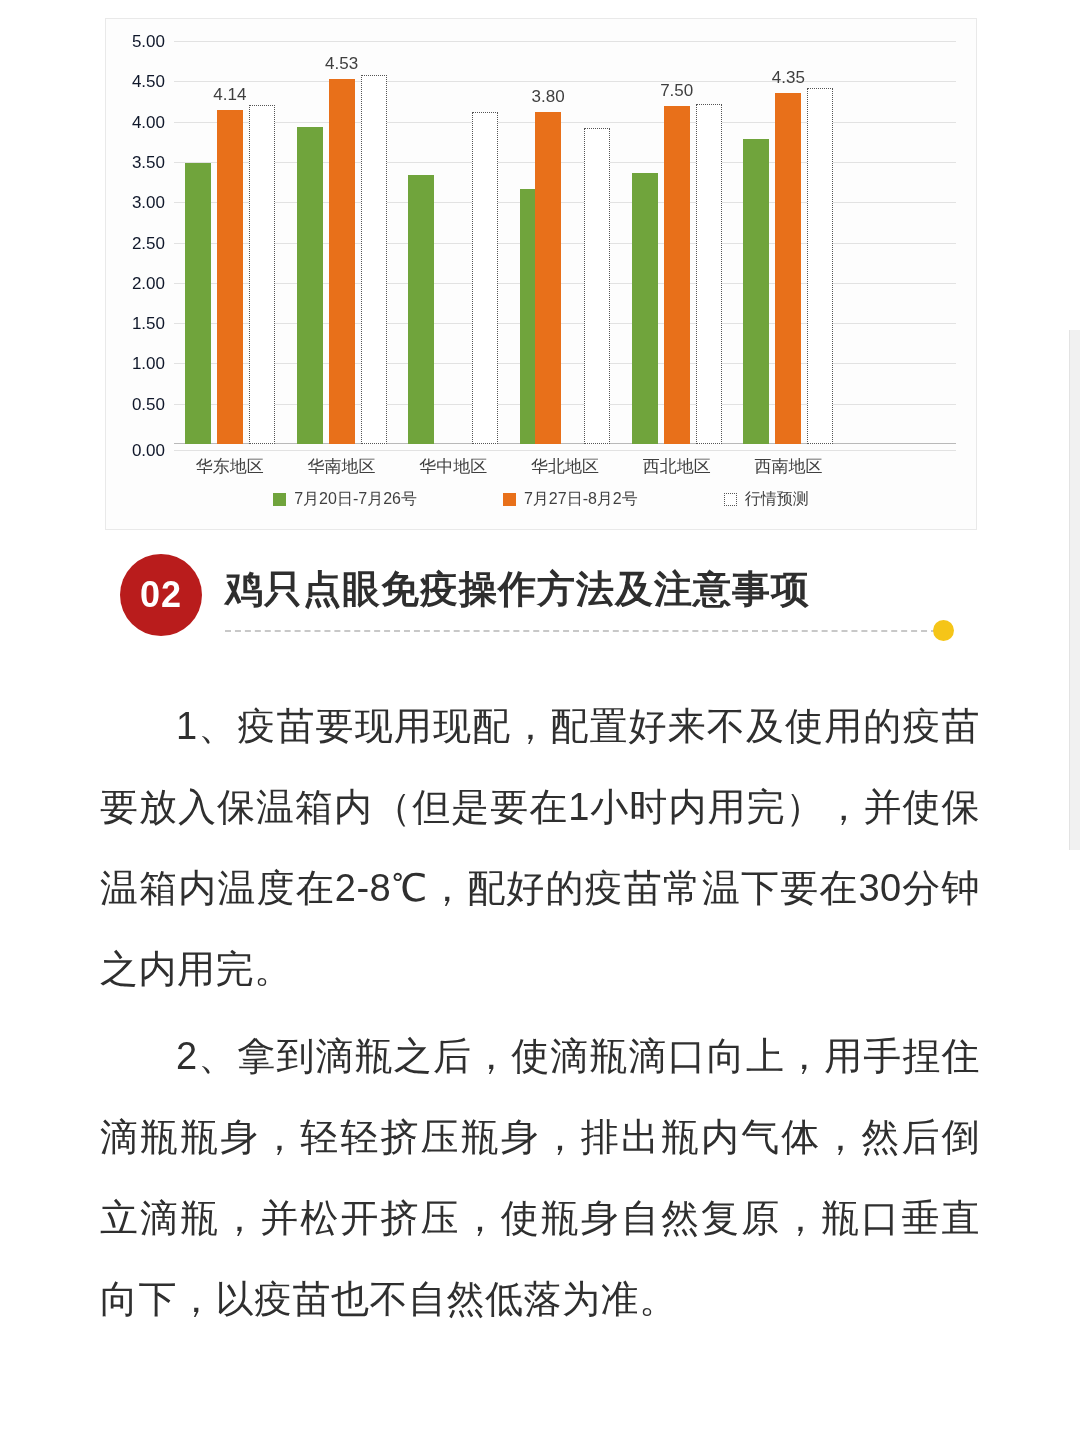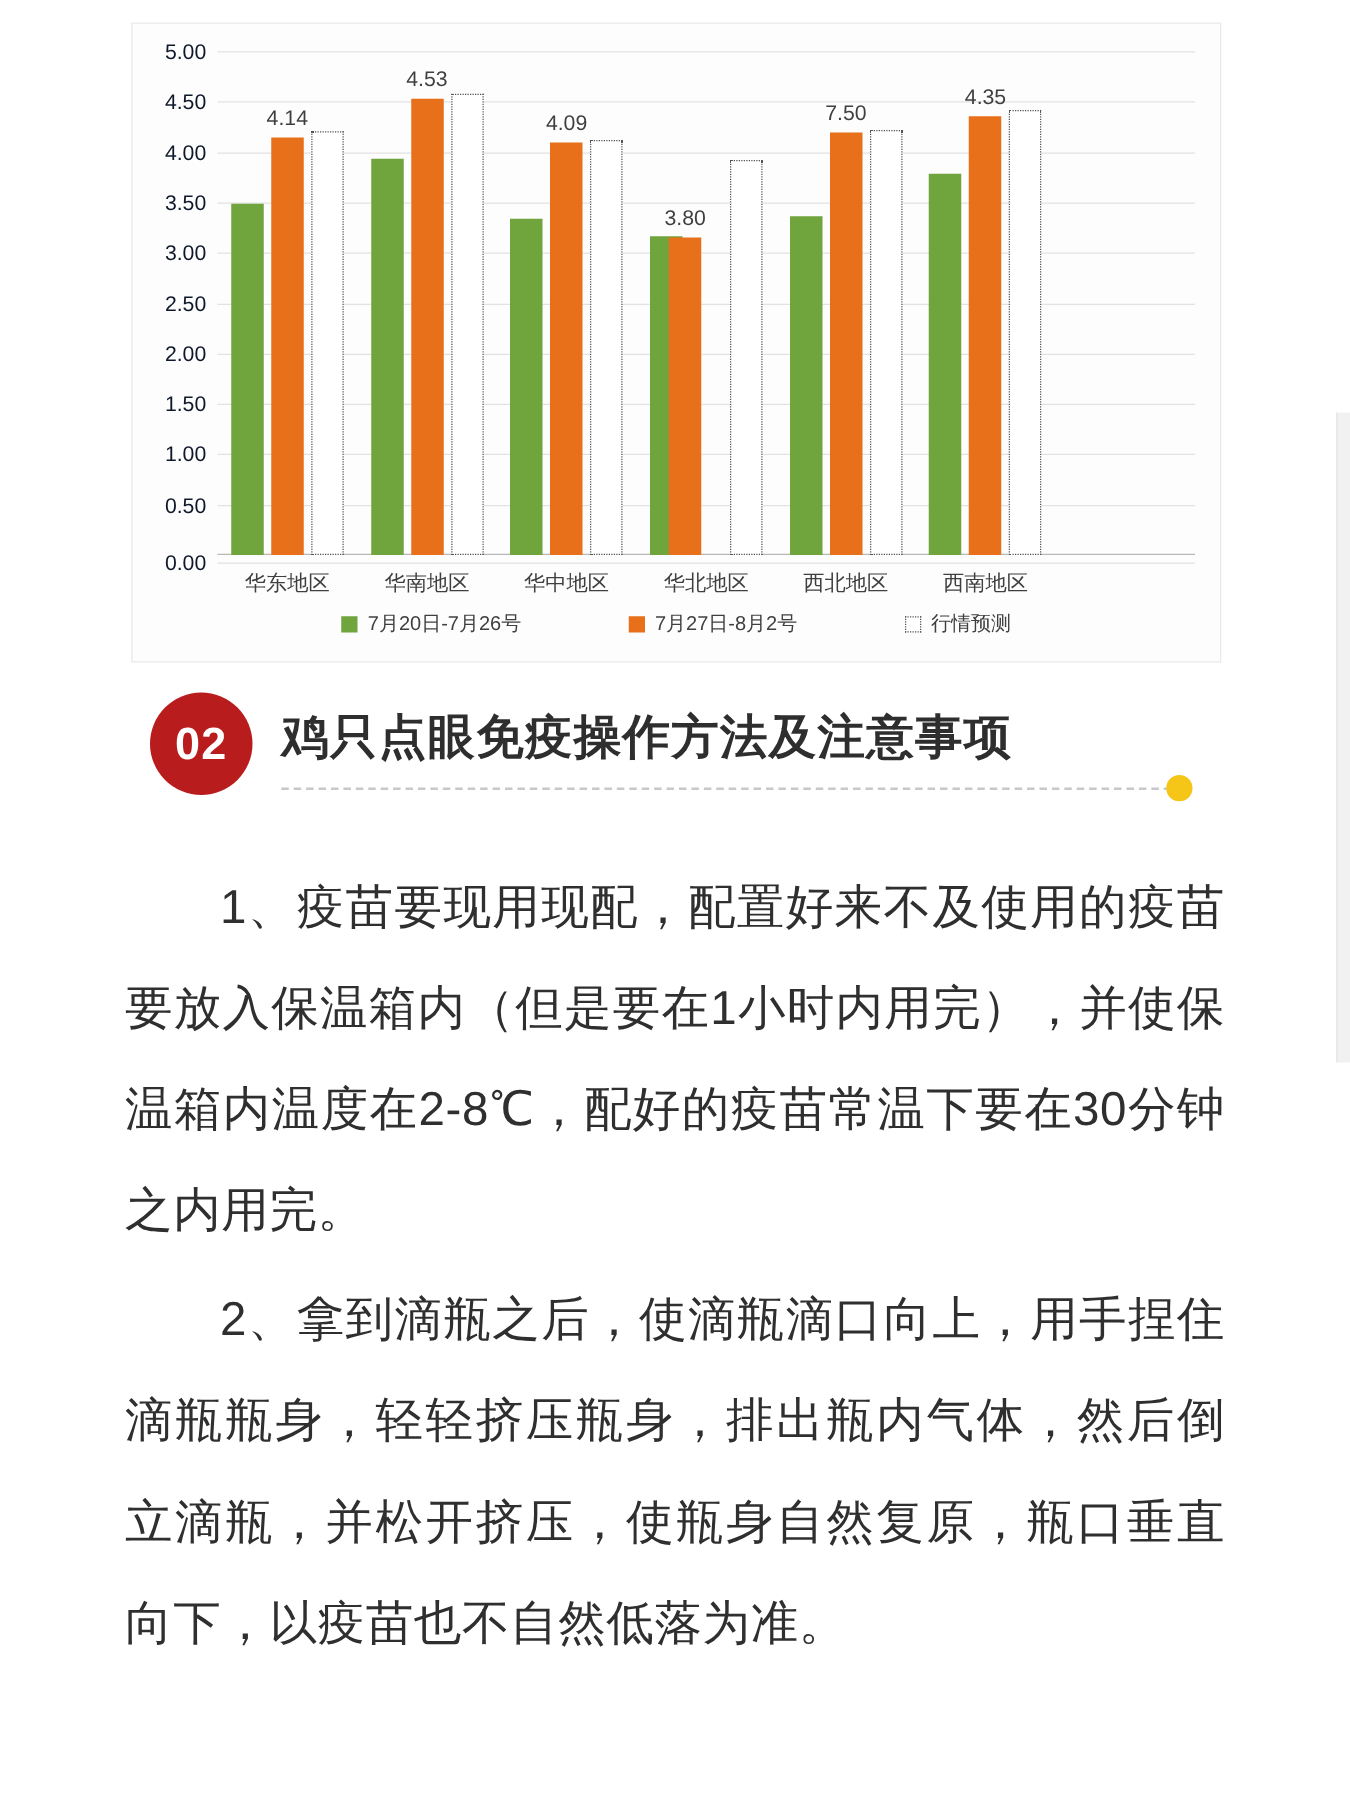--- a/index.html
+++ b/index.html
@@ -260,29 +260,26 @@
         <div class="group" style="left: 111.714px; width: 111.714px;">
           <div class="bar green" style="left: 10.8571px; width: 26px; height: 316.758px;"></div>
           <div class="bar orange" style="left: 42.8571px; width: 26px; height: 365.118px; margin-top: 46px;">
             <span class="bar-value">4.53</span>
           </div>
           <div class="bar dotted" style="left: 74.8571px; width: 26px; height: 369.148px;"></div>
           <div class="x-label">华南地区</div>
         </div>
         <div class="group" style="left: 223.429px; width: 111.714px;">
           <div class="bar green" style="left: 10.8571px; width: 26px; height: 269.204px;"></div>
-          <div class="bar orange" style="left: 42.8571px; width: 26px; height: 329.654px;">
-            <span class="bar-value">4.09</span>
-          </div>
           <div class="bar dotted" style="left: 74.8571px; width: 26px; height: 332.072px;"></div>
           <div class="x-label">华中地区</div>
         </div>
         <div class="group" style="left: 335.143px; width: 111.714px;">
           <div class="bar green" style="left: 10.8571px; width: 26px; height: 254.696px;"></div>
-          <div class="bar orange" style="left: 26px; width: 26px; height: 254px;">
+          <div class="bar orange" style="left: 26px; width: 26px; height: 332px;">
             <span class="bar-value">3.80</span>
           </div>
           <div class="bar dotted" style="left: 74.8571px; width: 26px; height: 315.952px;"></div>
           <div class="x-label">华北地区</div>
         </div>
         <div class="group" style="left: 446.857px; width: 111.714px;">
           <div class="bar green" style="left: 10.8571px; width: 26px; height: 270.816px;"></div>
           <div class="bar orange" style="left: 42.8571px; width: 26px; height: 337.714px;">
             <span class="bar-value">7.50</span>
           </div>

